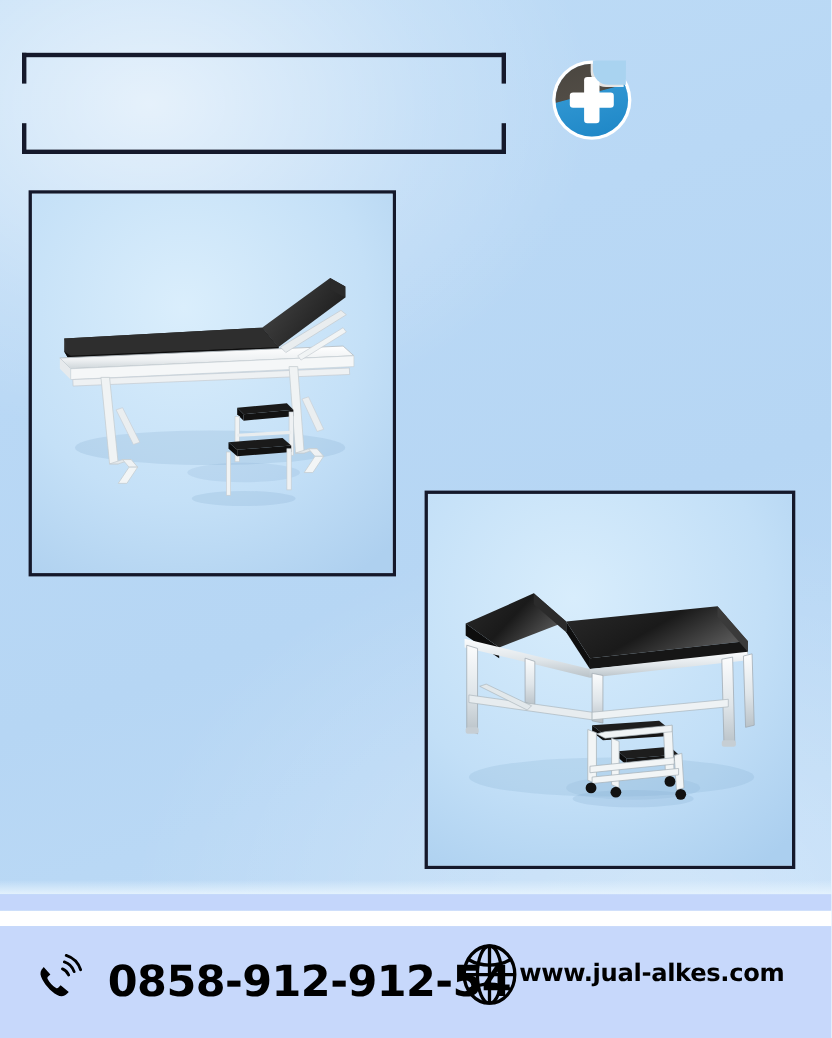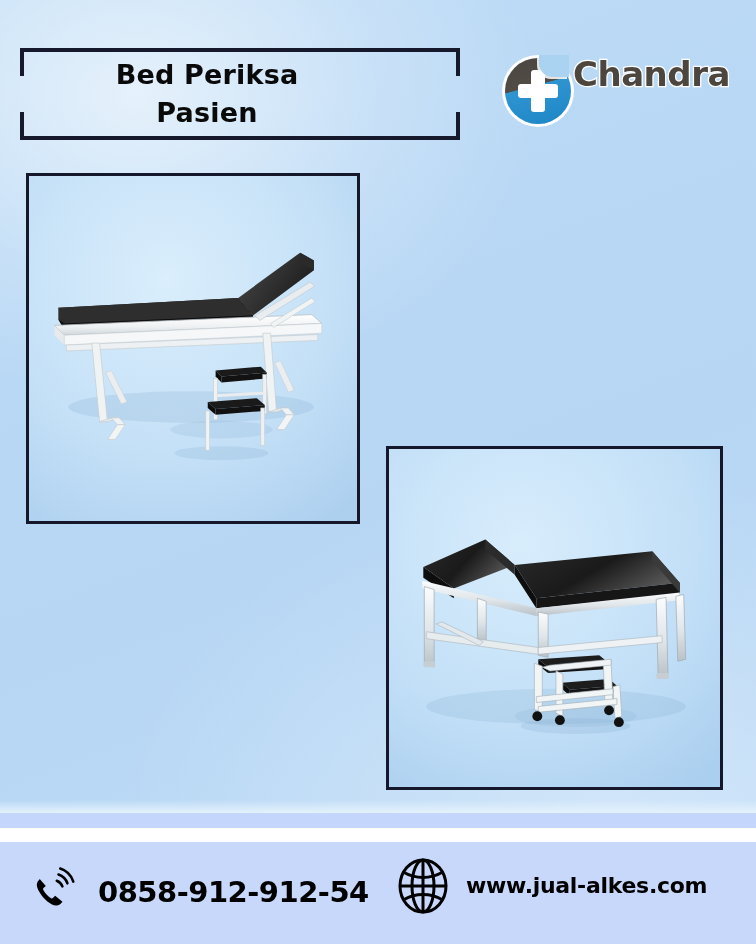--- a/index.html
+++ b/index.html
@@ -143,32 +143,32 @@
   .contact-phone {
     position: absolute;
     left: 28px; top: 22px;
     display: flex;
     align-items: center;
     gap: 14px;
   }
   .phone-number {
     font-family: "DejaVu Sans", sans-serif;
     font-weight: bold;
-    font-size: 29px;
+    font-size: 39px;
     color: #000000;
     letter-spacing: -0.5px;
     white-space: nowrap;
   }
 
   .contact-web {
     position: absolute;
-    left: 396px; top: 14px;
+    left: 418px; top: 14px;
     display: flex;
     align-items: center;
-    gap: 16px;
+    gap: 0;
   }
   .web-lines {
     font-family: "DejaVu Sans", sans-serif;
     font-weight: bold;
     font-size: 22px;
     color: #000000;
     line-height: 1.35;
     letter-spacing: -0.3px;
     white-space: nowrap;
   }
@@ -180,33 +180,28 @@
 <div id="flyer">
 
   <div class="title-box">
     <div class="edge edge-top"></div>
     <div class="edge edge-bottom"></div>
     <div class="edge edge-l-top"></div>
     <div class="edge edge-l-bot"></div>
     <div class="edge edge-r-top"></div>
     <div class="edge edge-r-bot"></div>
 
-    <div class="title-text">
-      <span class="title-line-1">Bed Periksa</span>
-      <span class="title-line-2">Pasien</span>
-    </div>
   </div>
 
   <div class="logo">
     <div class="logo-mark">
       <div class="cross-v"></div>
       <div class="cross-h"></div>
       <div class="notch"></div>
     </div>
-    <div class="logo-word-1">Chandra</div>
   </div>
 
   <div class="photo-frame photo-1">
     <svg viewBox="0 0 334 351" preserveAspectRatio="xMidYMid slice">
       <defs>
         <linearGradient id="padA" x1="0" y1="0" x2="1" y2="0.3">
           <stop offset="0" stop-color="#ララ"></stop>
         </linearGradient>
         <linearGradient id="pad1" x1="0" y1="0" x2="0.9" y2="0.4">
           <stop offset="0" stop-color="#3b3b3b"></stop>

